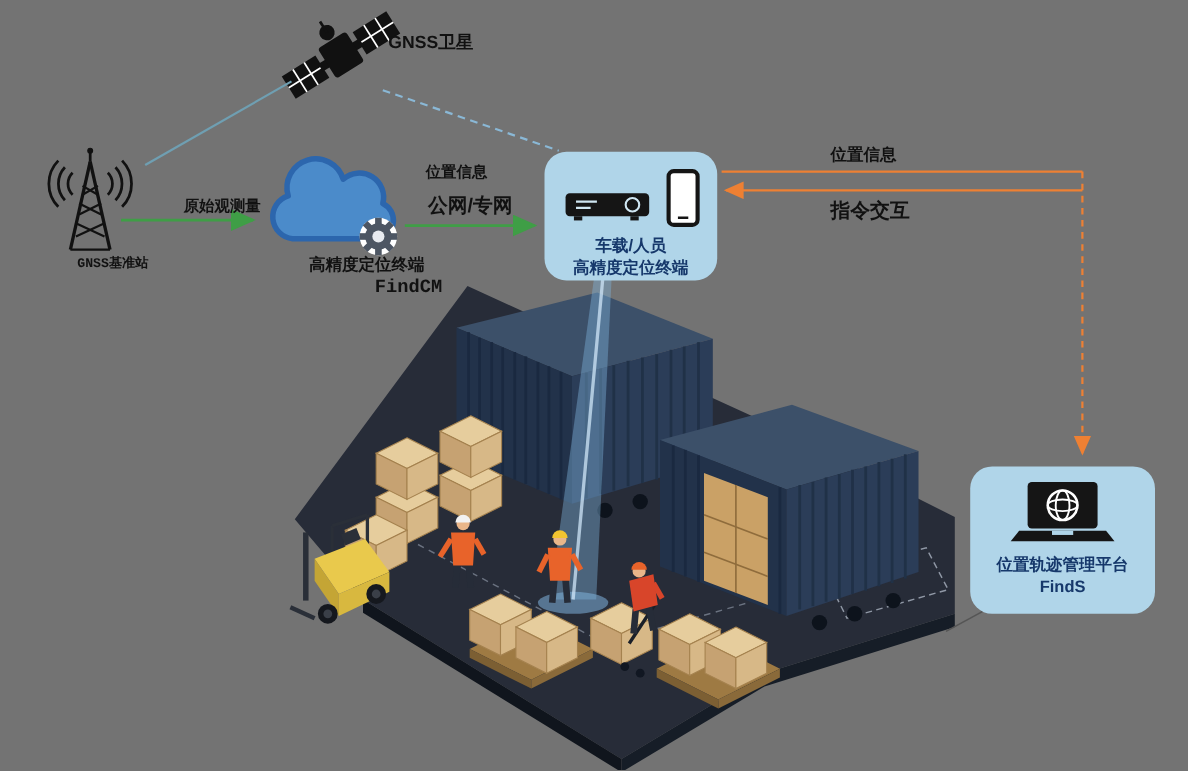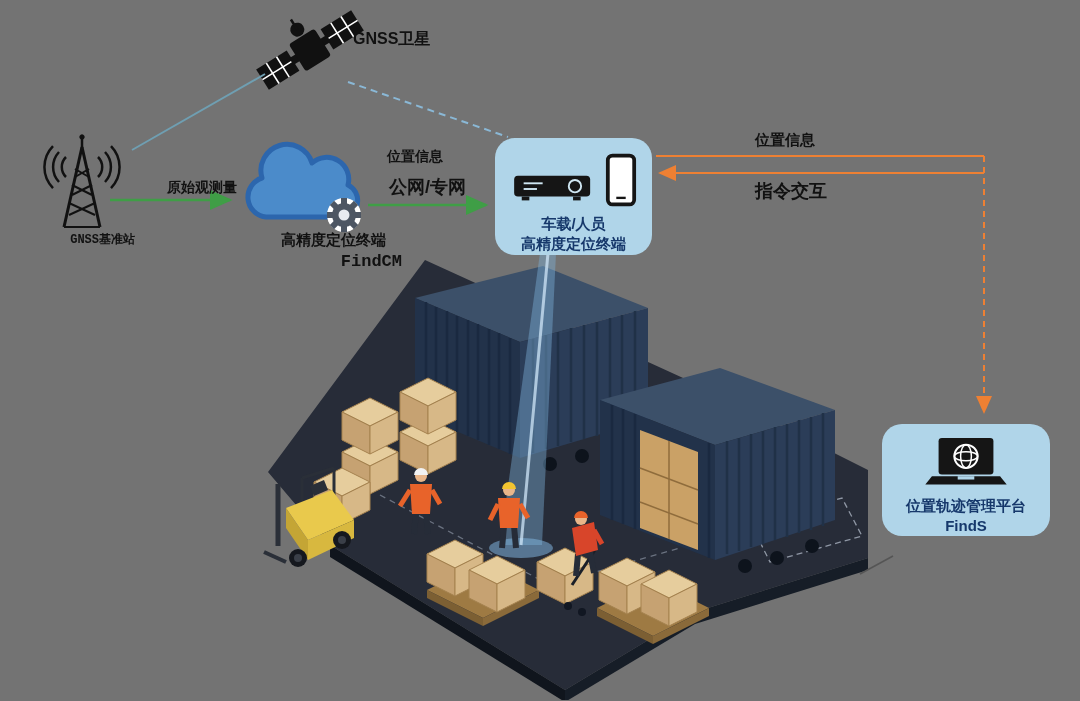--- a/index.html
+++ b/index.html
@@ -294,21 +294,21 @@
     </div>
     <div class="ptxt" style="margin-top:6px;">
       <div>车载/人员</div>
       <div>高精度定位终端</div>
     </div>
   </div>
 
   <div class="lbl" style="left:755px;top:131px;font-size:15px">位置信息</div>
   <div class="lbl" style="left:755px;top:179px;font-size:18px">指令交互</div>
 
-  <div class="panel" style="left:882px;top:424px;width:168px;height:112px;">
+  <div class="panel" style="left:882px;top:424px;width:168px;height:134px;">
     <svg style="margin-top:14px;" width="106" height="60" viewBox="0 0 110 62">
       <rect x="22" y="0" width="66" height="44" rx="4" fill="#151515"></rect>
       <circle cx="55" cy="22" r="14" fill="none" stroke="#ffffff" stroke-width="2.4"></circle>
       <ellipse cx="55" cy="22" rx="6.5" ry="14" fill="none" stroke="#ffffff" stroke-width="1.8"></ellipse>
       <ellipse cx="55" cy="22" rx="14" ry="5.5" fill="none" stroke="#ffffff" stroke-width="1.8"></ellipse>
       <path d="M14,46 L96,46 L104,56 L6,56 Z" fill="#151515"></path>
       <rect x="45" y="46" width="20" height="4" fill="#b0d5e9"></rect>
     </svg>
     <div class="ptxt" style="margin-top:6px;">
       <div>位置轨迹管理平台</div>

